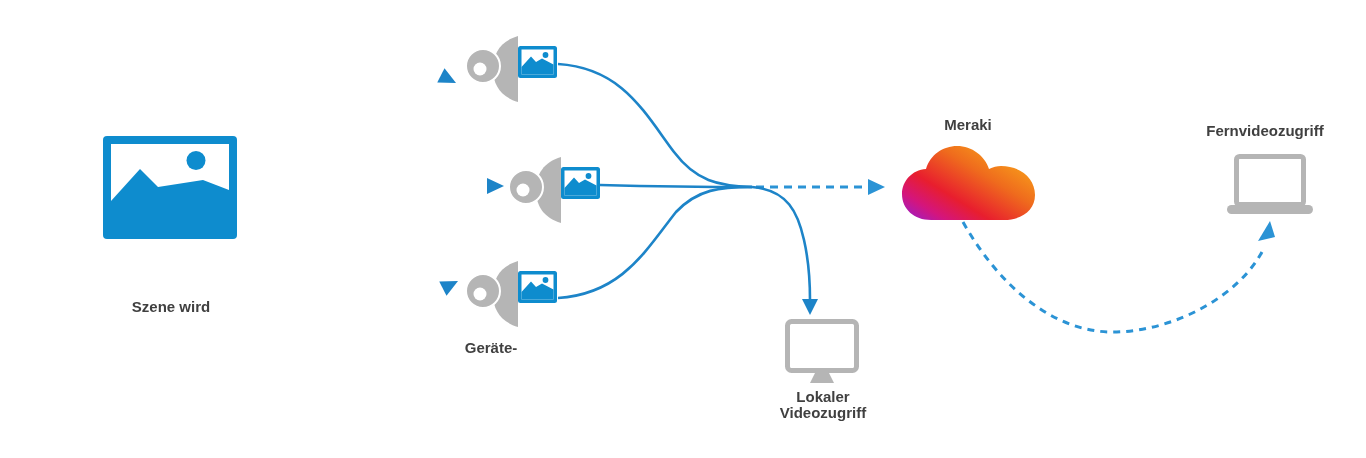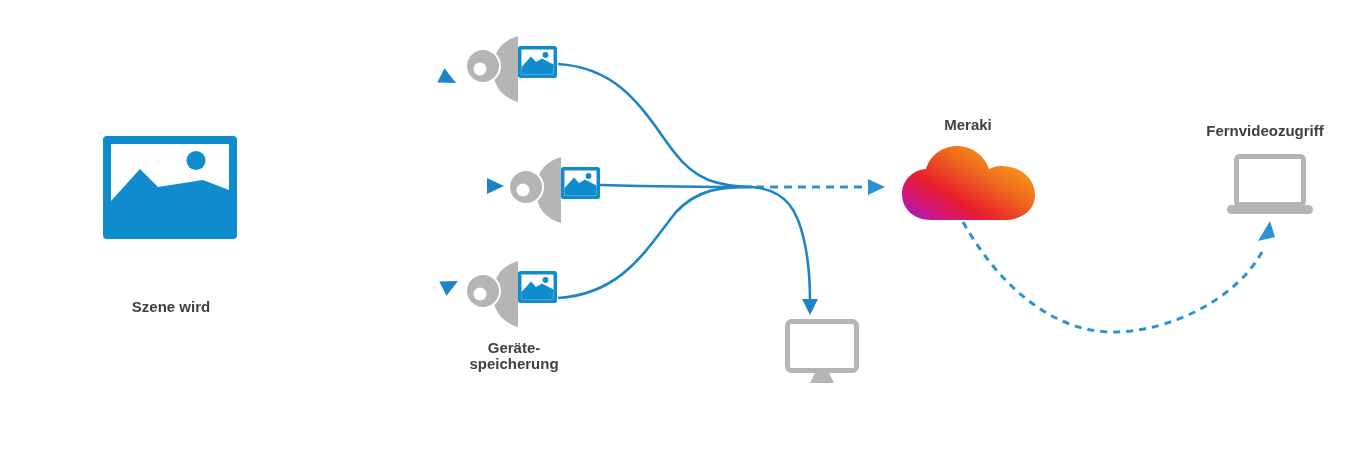--- a/index.html
+++ b/index.html
@@ -90,23 +90,22 @@
       <circle cx="17" cy="30" r="17" fill="#b5b5b5" stroke="#ffffff" stroke-width="2"></circle>
       <circle cx="14" cy="33" r="6.5" fill="#ffffff"></circle>
       <g transform="translate(52,10)">
         <rect width="39" height="32" rx="2.5" fill="#0e8cce"></rect>
         <rect x="3.5" y="3.5" width="32" height="25" fill="#ffffff"></rect>
         <polygon points="3.5,28.5 3.5,21 13,10.5 18,16 24,12.5 35.5,18.5 35.5,28.5" fill="#0e8cce"></polygon>
         <circle cx="27.5" cy="9" r="2.9" fill="#0e8cce"></circle>
       </g>
     </svg>
   </div>
-  <div class="label" style="left:434px;top:340px;width:160px;">
+  <div class="label" style="left:411px;top:340px;width:160px;">
     <div>Geräte-</div>
-    <div>speicherung</div>
   </div>
 
   <div class="label" style="left:898px;top:117px;width:140px;">Meraki</div>
   <div class="abs" style="left:900px;top:146px;">
     <svg width="137" height="75" viewBox="0 0 137 75">
       <defs>
         <linearGradient id="cloudGrad" x1="0" y1="0.95" x2="1" y2="0.05">
           <stop offset="0" stop-color="#9b1ec9"></stop>
           <stop offset="0.16" stop-color="#d4157c"></stop>
           <stop offset="0.34" stop-color="#e81e2e"></stop>
@@ -120,20 +119,24 @@
                C135,64 122,74 104,74 Z" fill="url(#cloudGrad)"></path>
     </svg>
   </div>
 
   <div class="abs" style="left:785px;top:319px;">
     <svg width="74" height="66" viewBox="0 0 74 66">
       <rect x="2.5" y="2.5" width="69" height="49" rx="4" fill="#ffffff" stroke="#b5b5b5" stroke-width="5"></rect>
       <polygon points="31,52 43,52 49,64 25,64" fill="#b5b5b5"></polygon>
     </svg>
   </div>
+  <div class="label" style="left:743px;top:389px;width:160px;">
+    <div>Lokaler</div>
+    <div>Videozugriff</div>
+  </div>
 
   <div class="label" style="left:1185px;top:123px;width:160px;">Fernvideozugriff</div>
   <div class="abs" style="left:1227px;top:154px;">
     <svg width="86" height="64" viewBox="0 0 86 64">
       <rect x="9.5" y="2.5" width="67" height="48" rx="3" fill="#ffffff" stroke="#b5b5b5" stroke-width="5"></rect>
       <rect x="0" y="51" width="86" height="9" rx="4.5" fill="#b5b5b5"></rect>
     </svg>
   </div>
 
 </div>

